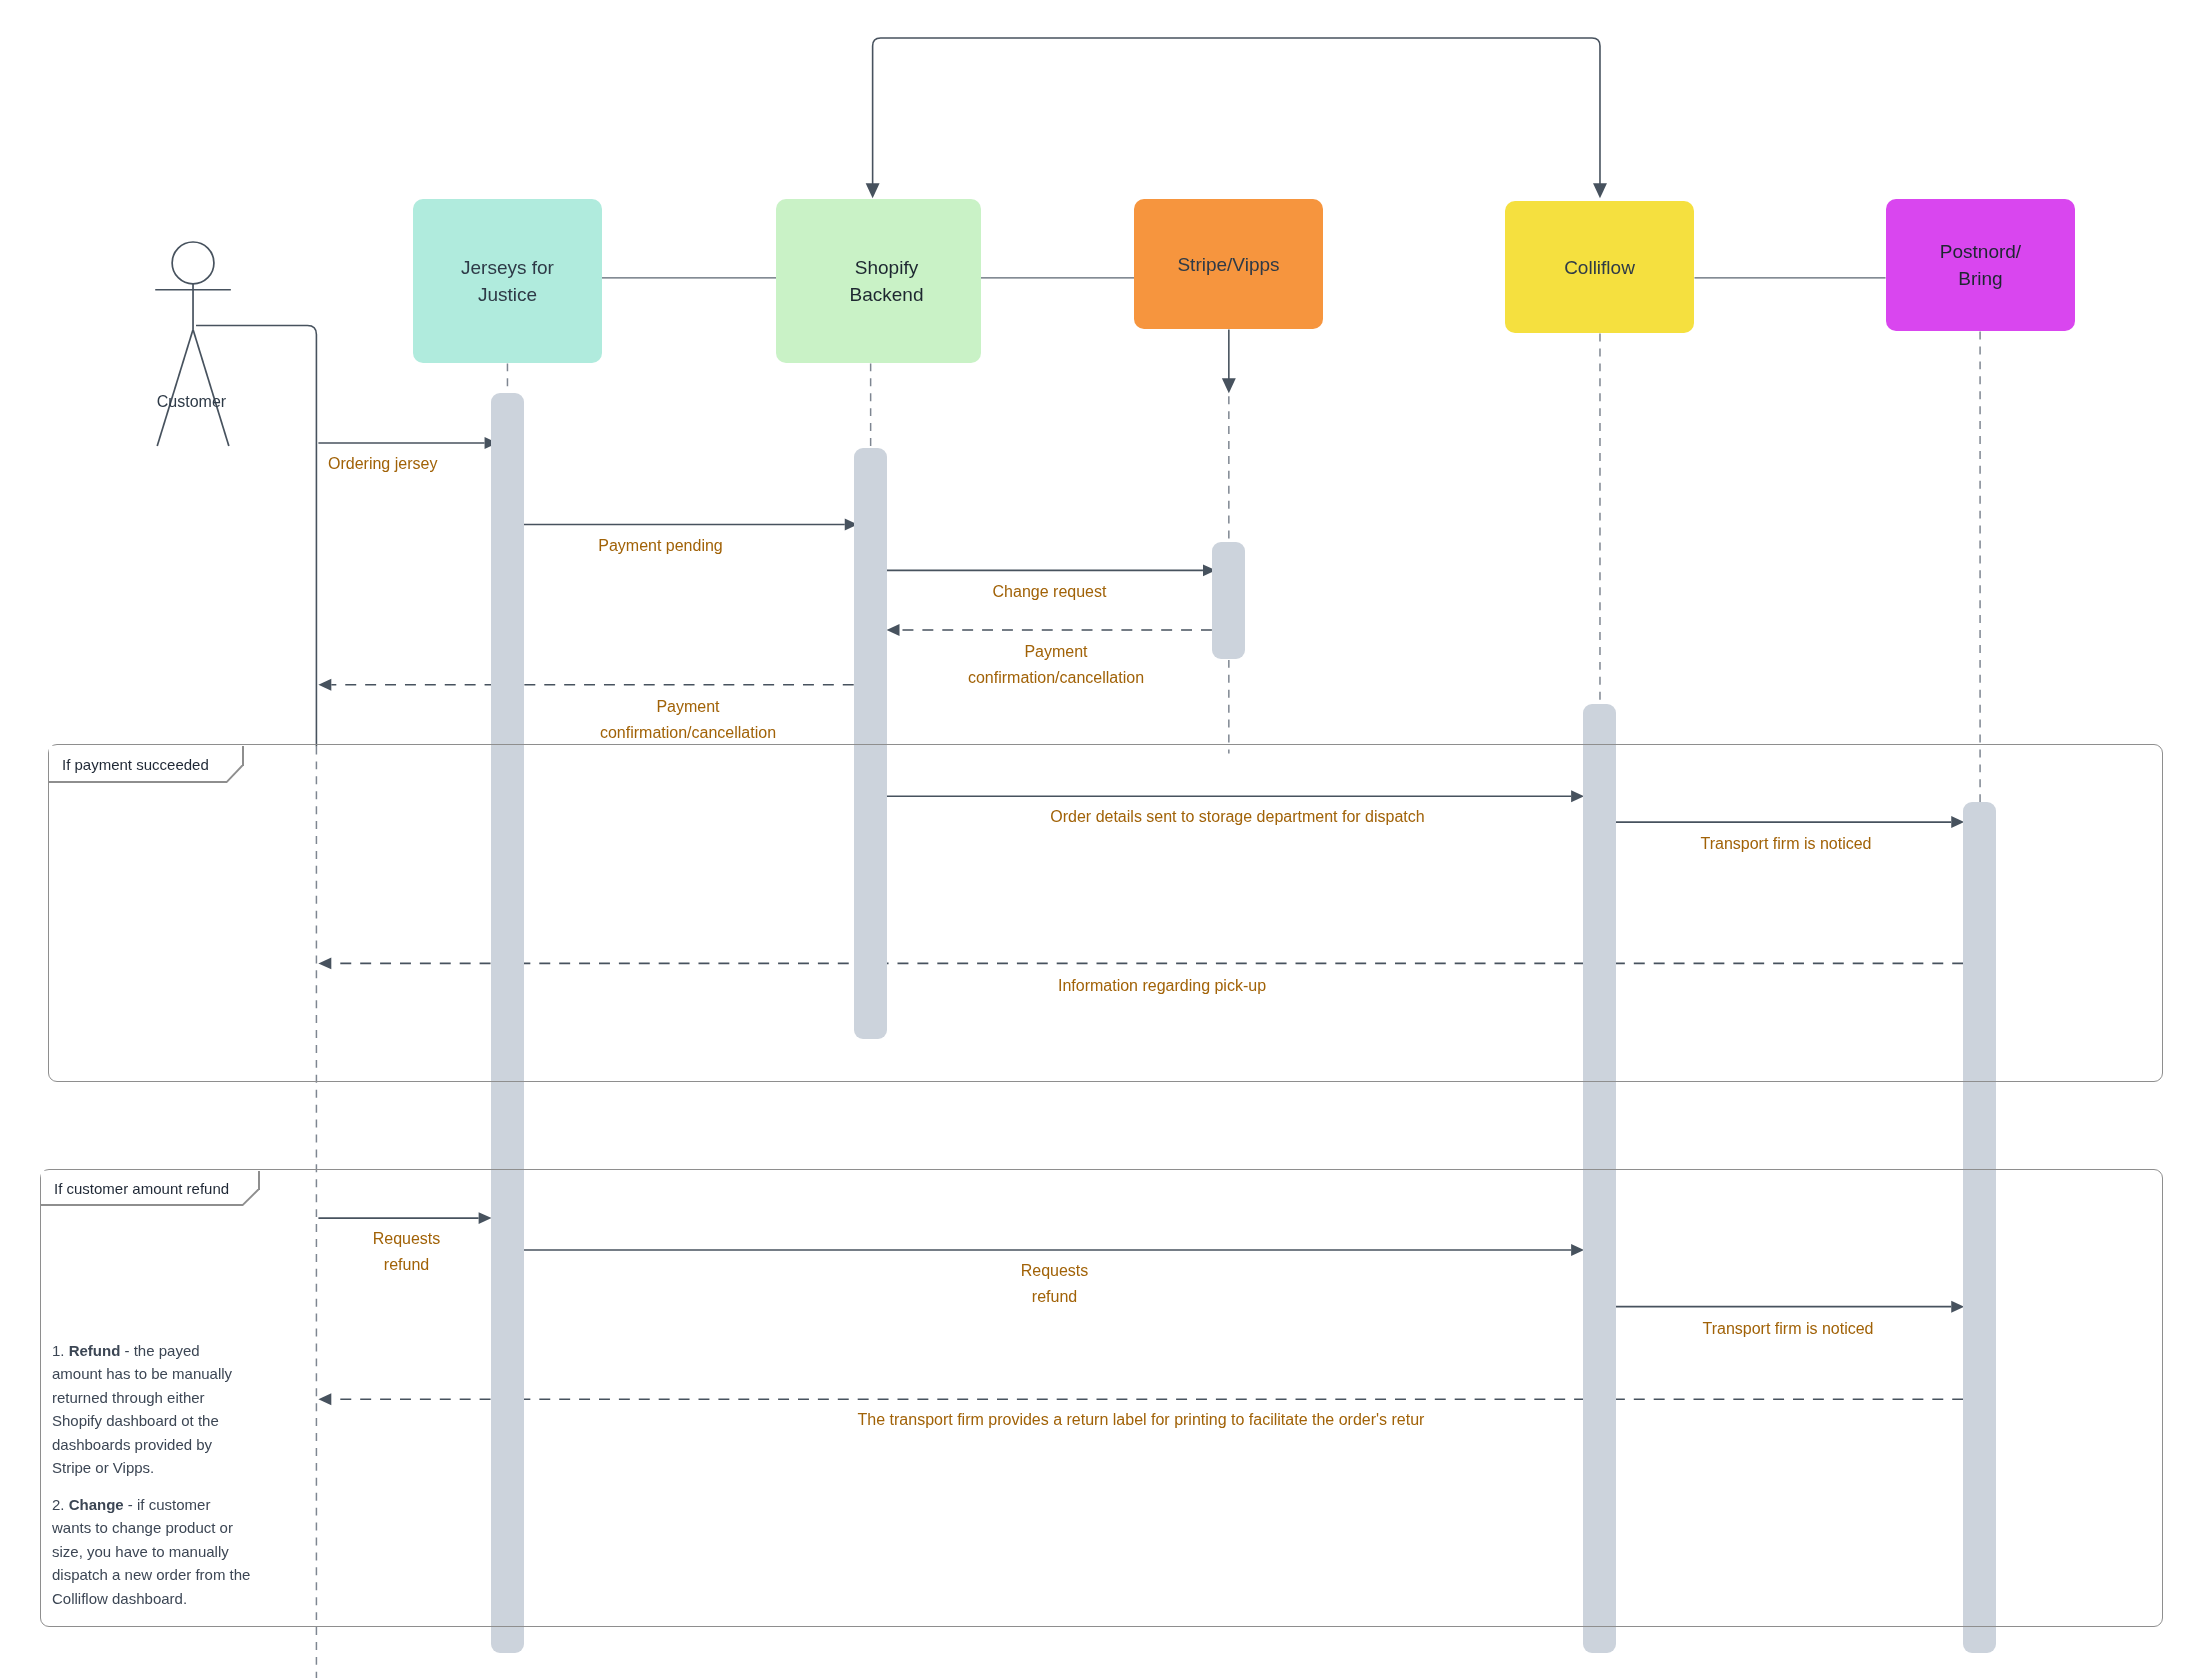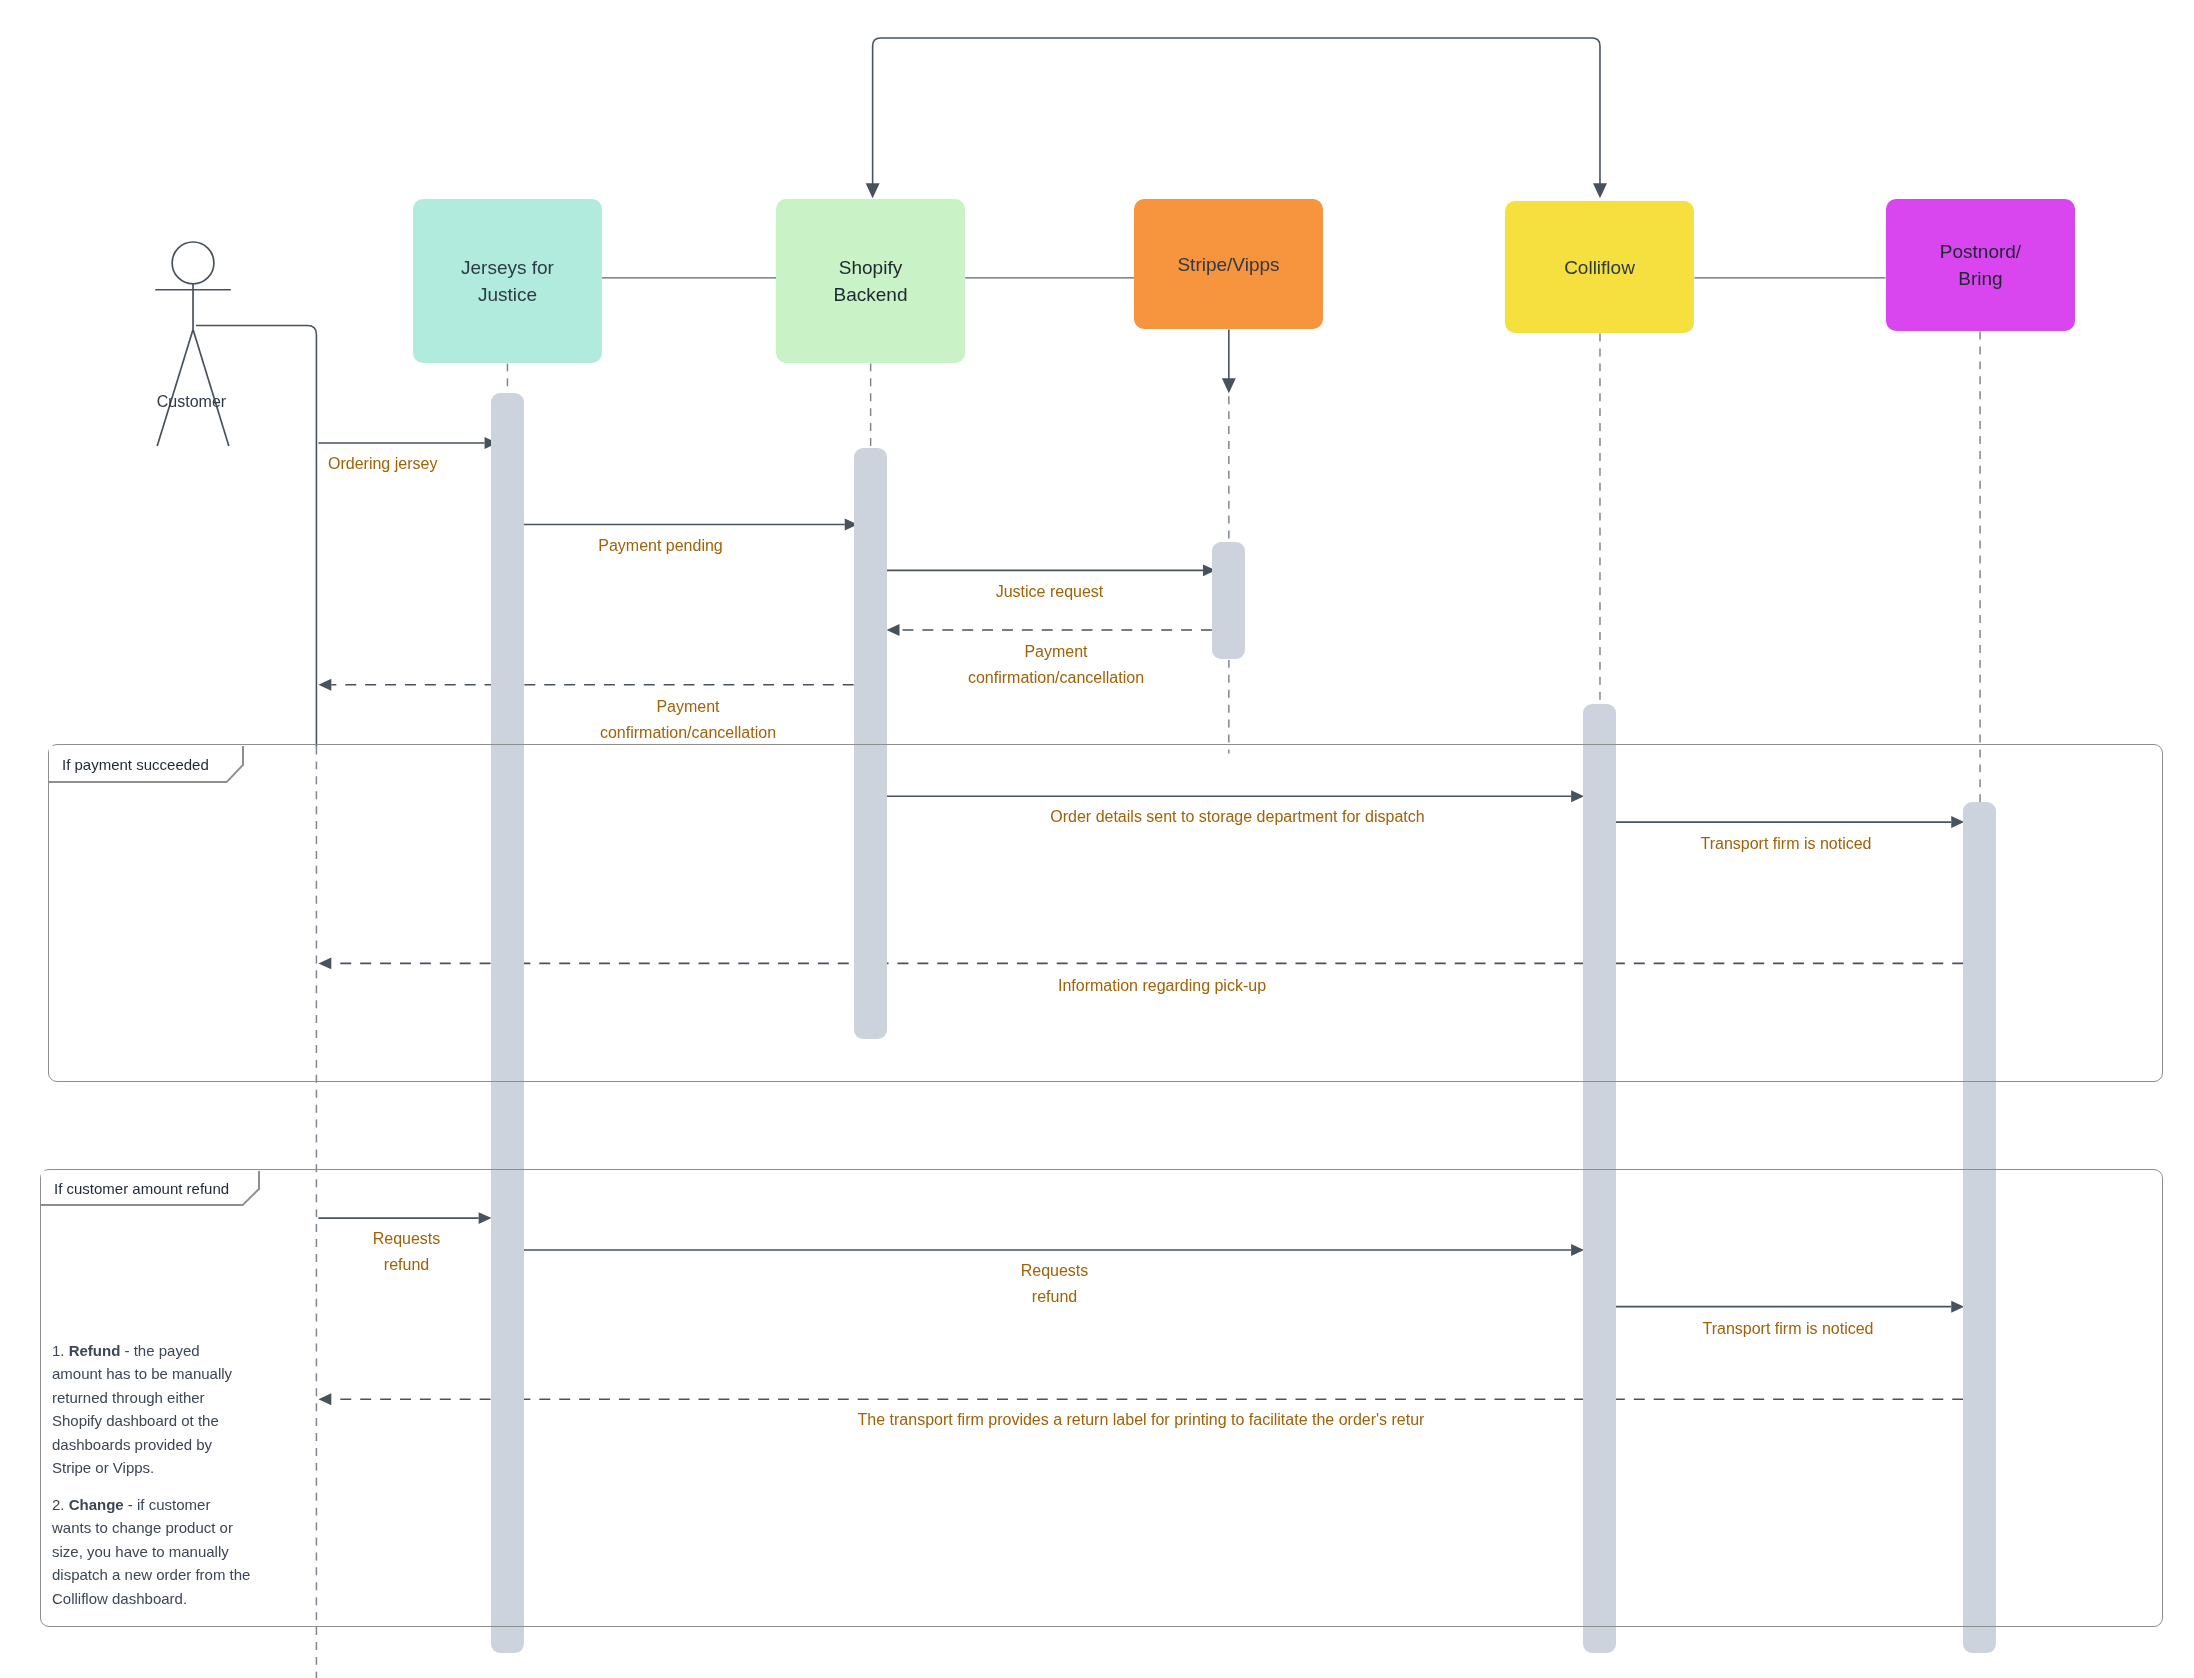--- a/index.html
+++ b/index.html
@@ -150,32 +150,32 @@
   </div>
 
   <div class="frame" style="left:40px; top:1169px; width:2121px; height:456px;"></div>
   <div class="tab-outer" style="left:41px; top:1171px; width:219px; height:35px; clip-path:polygon(0 0,100% 0,100% 52%,calc(100% - 17px) 100%,0 100%);">
     <div class="tab-inner" style="clip-path:polygon(0 0,100% 0,100% 52%,calc(100% - 16px) 100%,0 100%);"></div>
     <div class="tab-label">If customer amount refund</div>
   </div>
 
   <div class="participant" style="left: 413px; top: 199px; width: 189px; height: 164px; background: rgb(176, 235, 221);">Jerseys for
 Justice</div>
-  <div class="participant" style="left: 776px; top: 199px; width: 189px; height: 164px; color: rgb(29, 39, 48); background: rgb(201, 242, 198);">Shopify
+  <div class="participant" style="left: 776px; top: 199px; width: 189px; height: 164px; color: rgb(29, 39, 48); background: rgb(201, 242, 198); padding-left: 16px;">Shopify
 Backend</div>
   <div class="participant" style="left: 1134px; top: 199px; width: 189px; height: 130px; background: rgb(246, 149, 62);">Stripe/Vipps</div>
   <div class="participant" style="left: 1505px; top: 201px; width: 189px; height: 132px; background: rgb(245, 224, 63);">Colliflow</div>
   <div class="participant" style="left: 1886px; top: 199px; width: 189px; height: 132px; color: rgb(29, 39, 48); background: #d946ef;">Postnord/
 Bring</div>
 
   <div class="actor-label" style="left:132px; top:393px; width:119px;">Customer</div>
 
   <div class="msg-label left" style="left:328px;  top:451px;  width:219px;">Ordering jersey</div>
   <div class="msg-label" style="left:511px;  top:533px;  width:299px;">Payment pending</div>
-  <div class="msg-label" style="left:900px;  top:579px;  width:299px;">Justice request</div>
+  <div class="msg-label" style="left:900px;  top:579px;  width:299px;">Change request</div>
   <div class="msg-label" style="left:897px;  top:639px;  width:318px;">Payment
 confirmation/cancellation</div>
   <div class="msg-label" style="left:529px;  top:694px;  width:318px;">Payment
 confirmation/cancellation</div>
   <div class="msg-label" style="left:889px;  top:804px;  width:697px;">Order details sent to storage department for dispatch</div>
   <div class="msg-label" style="left:1617px; top:831px;  width:338px;">Transport firm is noticed</div>
   <div class="msg-label" style="left:963px;  top:973px;  width:398px;">Information regarding pick-up</div>
   <div class="msg-label" style="left:337px;  top:1226px; width:139px;">Requests
 refund</div>
   <div class="msg-label" style="left:985px;  top:1258px; width:139px;">Requests

